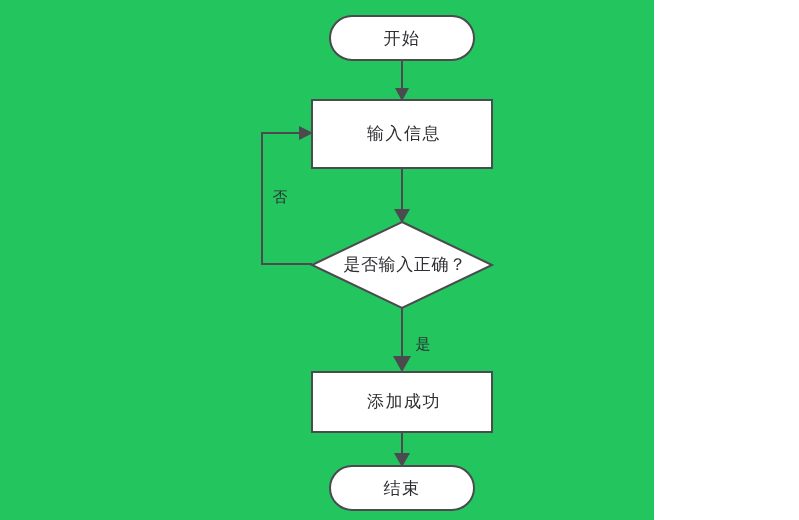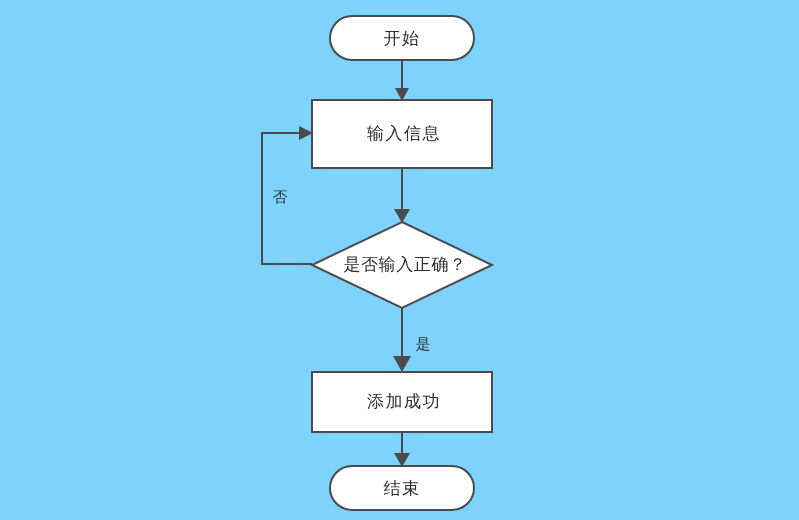--- a/index.html
+++ b/index.html
@@ -9,23 +9,23 @@
     background: #ffffff;
   }
   body {
     width: 799px;
     height: 520px;
     overflow: hidden;
     font-family: "DejaVu Sans", "Liberation Sans", sans-serif;
   }
   #flow-canvas {
     position: relative;
-    width: 799px;
+    width: 654px;
     height: 520px;
-    background: #7dd3fc;
+    background: #22c55e;
   }
   #flow-svg {
     position: absolute;
     top: 0;
     left: 0;
     width: 799px;
     height: 520px;
     display: block;
   }
   .node-text {

